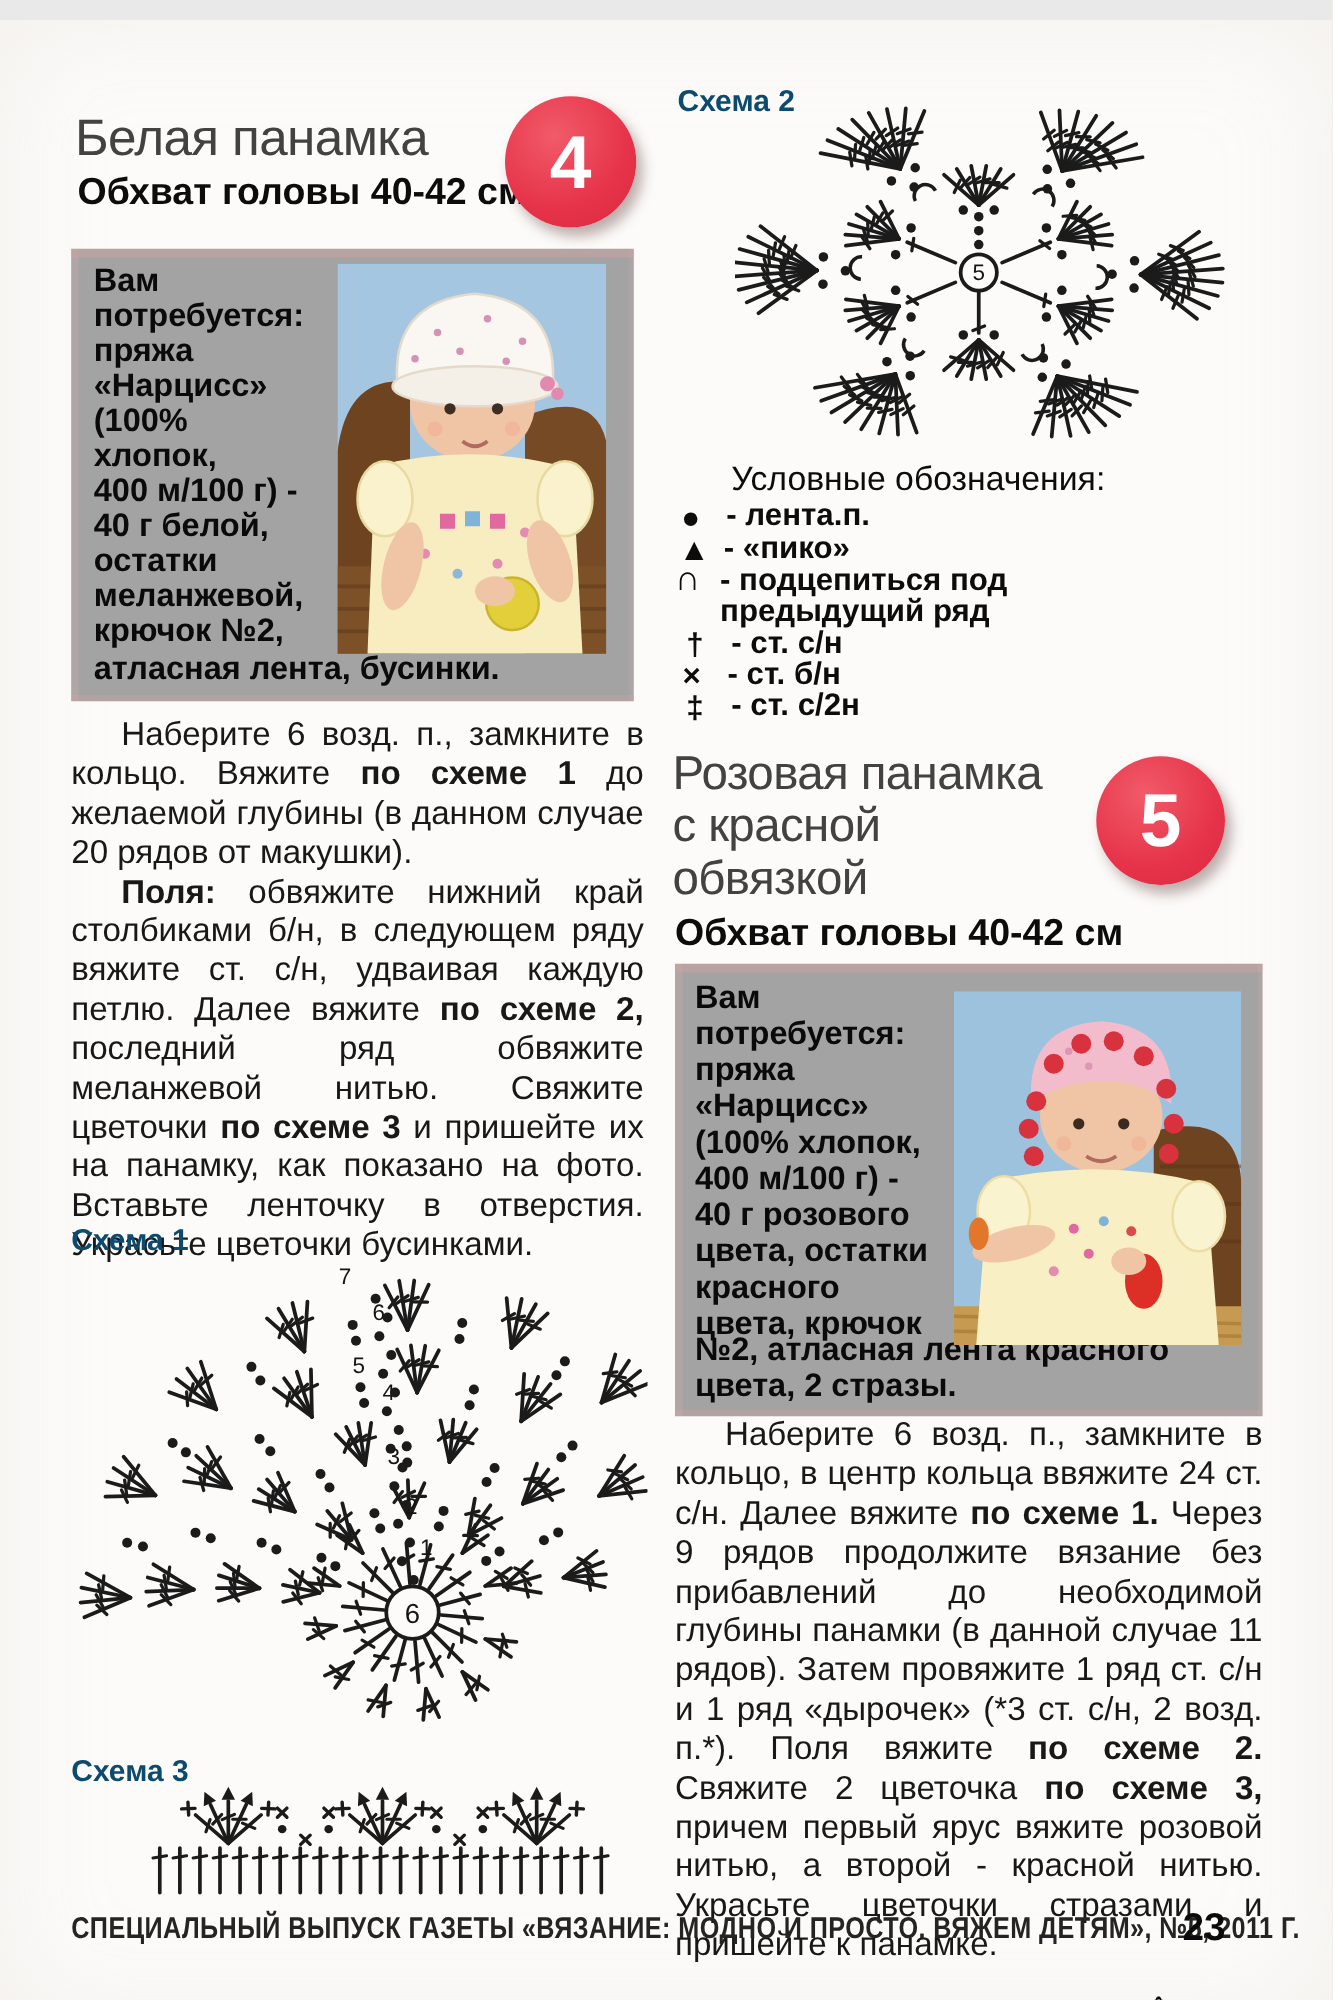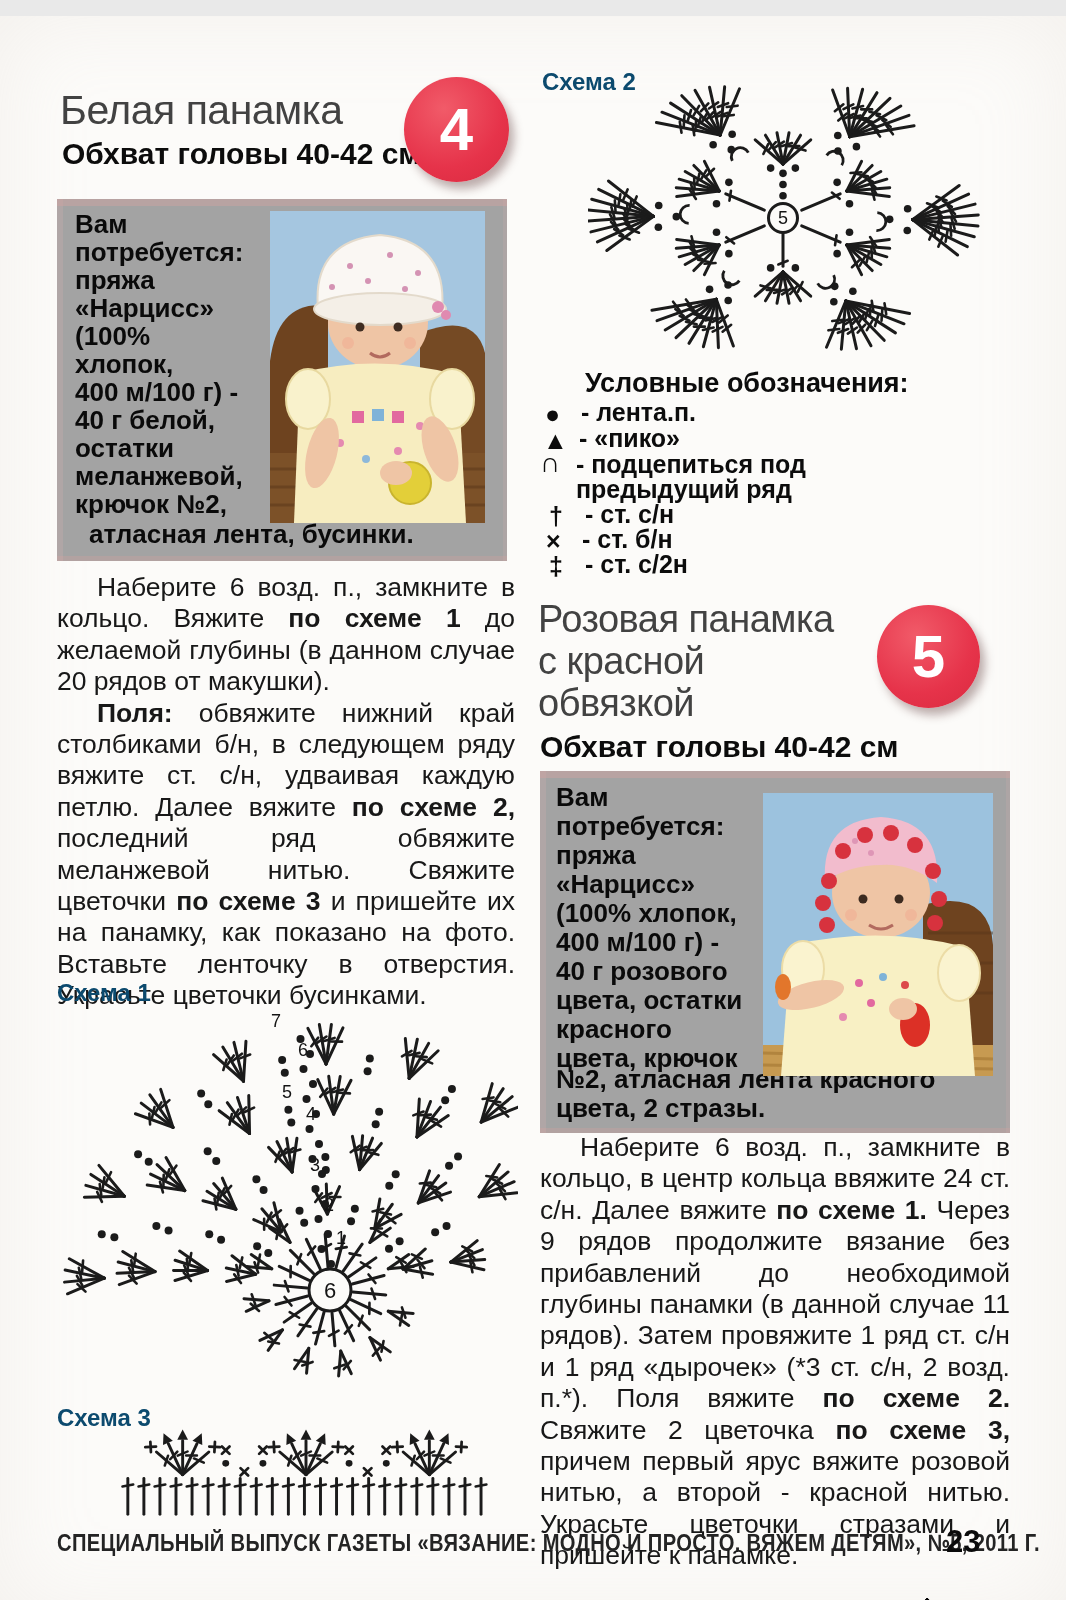--- a/index.html
+++ b/index.html
@@ -14,21 +14,21 @@
          background:radial-gradient(circle at 38% 30%, #f15b69 0%, #e6334a 60%, #d92a3f 100%);
          box-shadow:5px 7px 10px rgba(70,25,25,.35);}
   .pinkbox{background:#a3a3a3;
          box-shadow:inset 0 7px 0 rgba(215,162,160,.40), inset 0 -5px 0 rgba(215,162,160,.30),
                     inset 6px 0 0 rgba(223,178,176,.22), inset -4px 0 0 rgba(223,178,176,.18);}
   .mat{font-weight:700;font-size:26px;line-height:28px;white-space:pre-line;color:#0a0a0a;}
   .mat2{font-weight:700;font-size:26px;line-height:29px;white-space:pre-line;color:#0a0a0a;}
   .para{font-size:26.5px;line-height:31.4px;text-align:justify;color:#181818;text-indent:40px;margin:0;}
   .b{font-weight:700;}
   .slabel{font-size:24px;font-weight:700;color:#0c4a6e;}
-  .legend-head{font-size:27px;font-weight:700;color:#0c0c0c;}
+  .legend-head{font-size:27px;font-weight:400;color:#0c0c0c;}
   .lrow{position:absolute;display:flex;}
   .lsym{width:36px;font-size:25px;font-weight:700;color:#0c0c0c;text-align:left;}
   .lsym.arc{font-weight:400;font-size:28px;line-height:22px;}
   .ltxt{font-size:25px;font-weight:700;color:#0c0c0c;white-space:pre-line;line-height:25px;}
   .footer{font-size:24px;font-weight:700;color:#242424;transform:scaleX(.84);transform-origin:0 50%;
           white-space:nowrap;letter-spacing:.4px;}
   .pageno{font-size:31px;font-weight:700;color:#0b0b0b;}
   .wm{font-size:15px;font-weight:700;color:#ffffff;letter-spacing:.4px;
       text-shadow:-2px 0 0 #000,2px 0 0 #000,0 -2px 0 #000,0 2px 0 #000,
                   -1px -1px 0 #000,1px 1px 0 #000,-1px 1px 0 #000,1px -1px 0 #000;}
@@ -48,21 +48,21 @@
 потребуется:
 пряжа
 «Нарцисс»
 (100%
 хлопок,
 400 м/100 г) -
 40 г белой,
 остатки
 меланжевой,
 крючок №2,</div>
-    <div class="abs mat" style="left:32px;top:321px;width:420px;">атласная лента, бусинки.</div>
+    <div class="abs mat" style="left:18px;top:321px;width:420px;">атласная лента, бусинки.</div>
     <div class="abs" style="left:213px;top:12px;width:215px;height:312px;">
       <svg width="215" height="312" viewBox="0 0 215 312">
         <rect width="215" height="312" fill="#a5c6e0"></rect>
         <path d="M0 150 Q8 88 58 95 L58 312 L0 312 Z" fill="#6e431f"></path>
         <path d="M150 122 Q205 100 215 142 L215 312 L150 312 Z" fill="#754a24"></path>
         <rect y="242" width="215" height="70" fill="#7c5128"></rect>
         <path d="M0 258 H215 M0 276 H215 M0 294 H215" stroke="#5a371a" stroke-width="3" opacity=".5"></path>
         <ellipse cx="108" cy="112" rx="50" ry="46" fill="#efc5a5"></ellipse>
         <path d="M48 98 Q42 30 110 24 Q178 30 172 100 Q140 82 108 84 Q70 84 48 98 Z" fill="#faf7f3" stroke="#e3dacb" stroke-width="2"></path>
         <ellipse cx="110" cy="98" rx="66" ry="16" fill="#f4efe7" stroke="#e3dacb" stroke-width="2"></ellipse>

